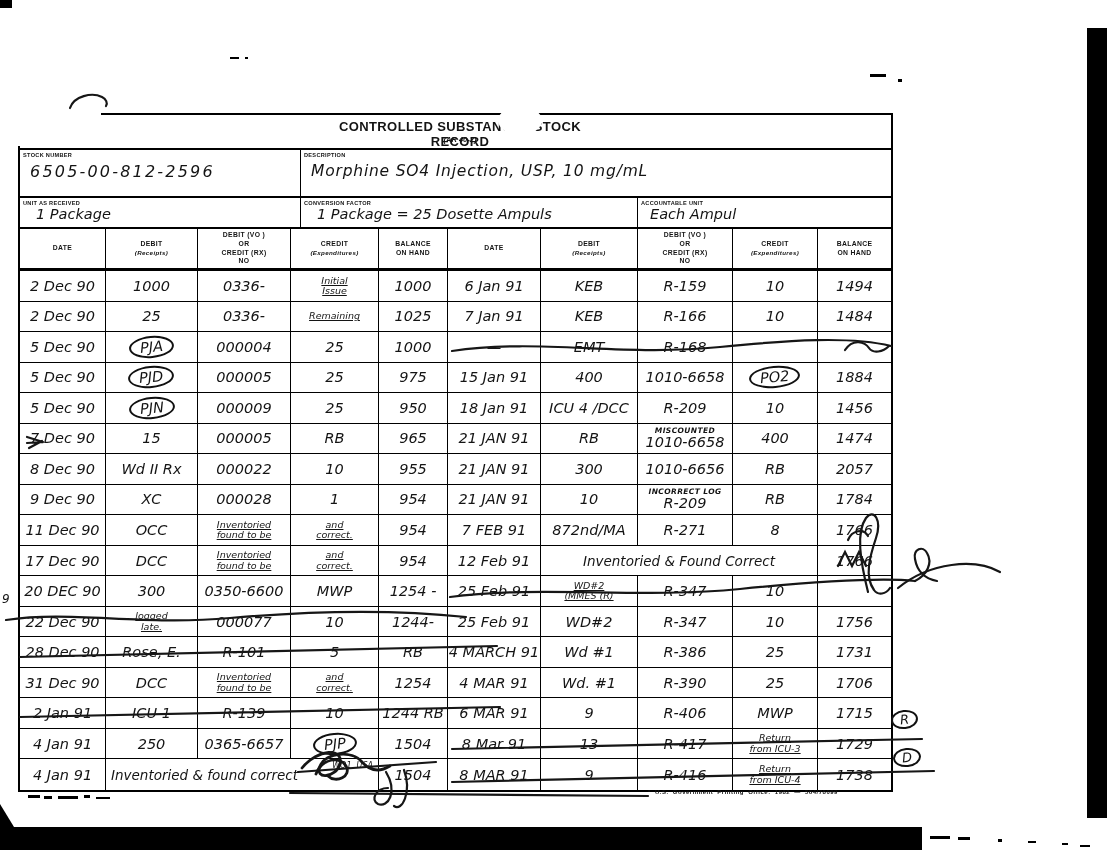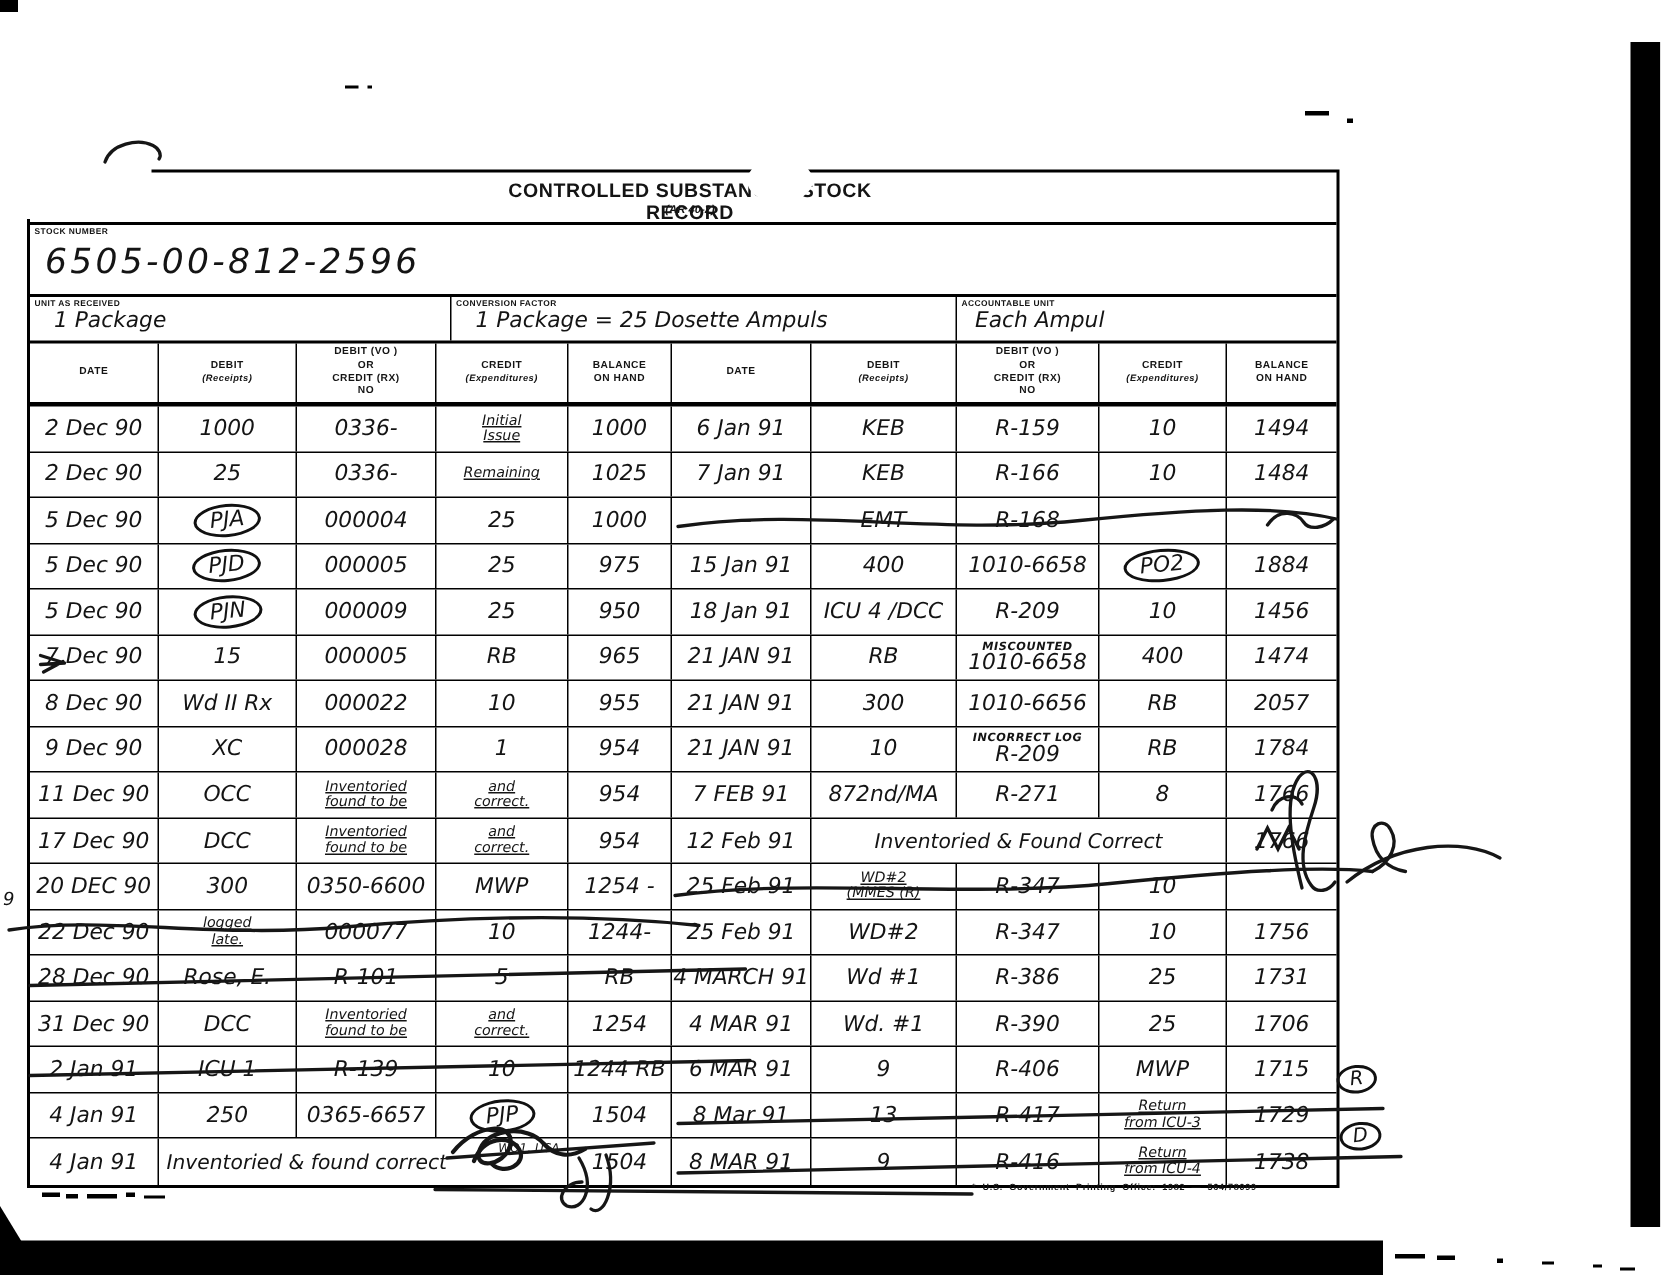--- a/index.html
+++ b/index.html
@@ -18,21 +18,21 @@
   
   .frow{display:grid;border-bottom:2px solid #000;flex:none;}
   .frow1{grid-template-columns:281px auto;height:46px;}
   .frow2{grid-template-columns:281px 337px auto;height:29px;}
   .fcell{position:relative;border-right:1.8px solid #000;overflow:visible;}
   .fcell:last-child{border-right:none;}
   .flabel{position:absolute;left:3px;top:2px;font-size:5.6px;font-weight:bold;letter-spacing:.3px;}
   .fvalue{position:absolute;left:10px;top:12px;}
   
   .hw{font-family:"DejaVu Sans",sans-serif;font-style:italic;color:#141414;white-space:pre-line;}
-  .hw-big{font-size:23px;letter-spacing:2.2px;}
+  .hw-big{font-size:16px;letter-spacing:2.2px;}
   .hw-desc{font-size:15.5px;letter-spacing:.8px;}
   .hw-med{font-size:14.5px;}
   
   .colhead{display:grid;grid-template-columns:86px 92px 93px 88px 69px 93px 97px 95px 85px auto;
            height:39px;border-bottom:3px solid #000;flex:none;}
   .hcell{border-right:1.8px solid #000;display:flex;flex-direction:column;align-items:center;
          justify-content:center;font-size:6.8px;font-weight:bold;letter-spacing:.35px;line-height:1.3;text-align:center;}
   .hcell:last-child{border-right:none;}
   .hsub{font-style:italic;font-size:6.2px;}
   
@@ -93,20 +93,24 @@
       <div class="patch" style="left:478px;top:-9px;width:44px;height:29px;border-radius:50%;"></div>
       <div class="patch" style="left:-3px;top:-4px;width:84px;height:7px;"></div>
       <div class="patch" style="left:-4px;top:-3px;width:6px;height:34px;"></div>
     </div>
 
     <div class="frow frow1">
       <div class="fcell">
         <div class="flabel">STOCK NUMBER</div>
         <div class="fvalue hw hw-big">6505-00-812-2596</div>
       </div>
+      <div class="fcell">
+        <div class="flabel">DESCRIPTION</div>
+        <div class="fvalue hw hw-desc">Morphine SO4 Injection, USP,  10 mg/mL</div>
+      </div>
     </div>
 
     <div class="frow frow2">
       <div class="fcell">
         <div class="flabel">UNIT AS RECEIVED</div>
         <div class="fvalue hw hw-med" style="top:8px;left:16px;">1 Package</div>
       </div>
       <div class="fcell">
         <div class="flabel">CONVERSION FACTOR</div>
         <div class="fvalue hw hw-med" style="top:8px;left:16px;">1 Package = 25 Dosette Ampuls</div>

